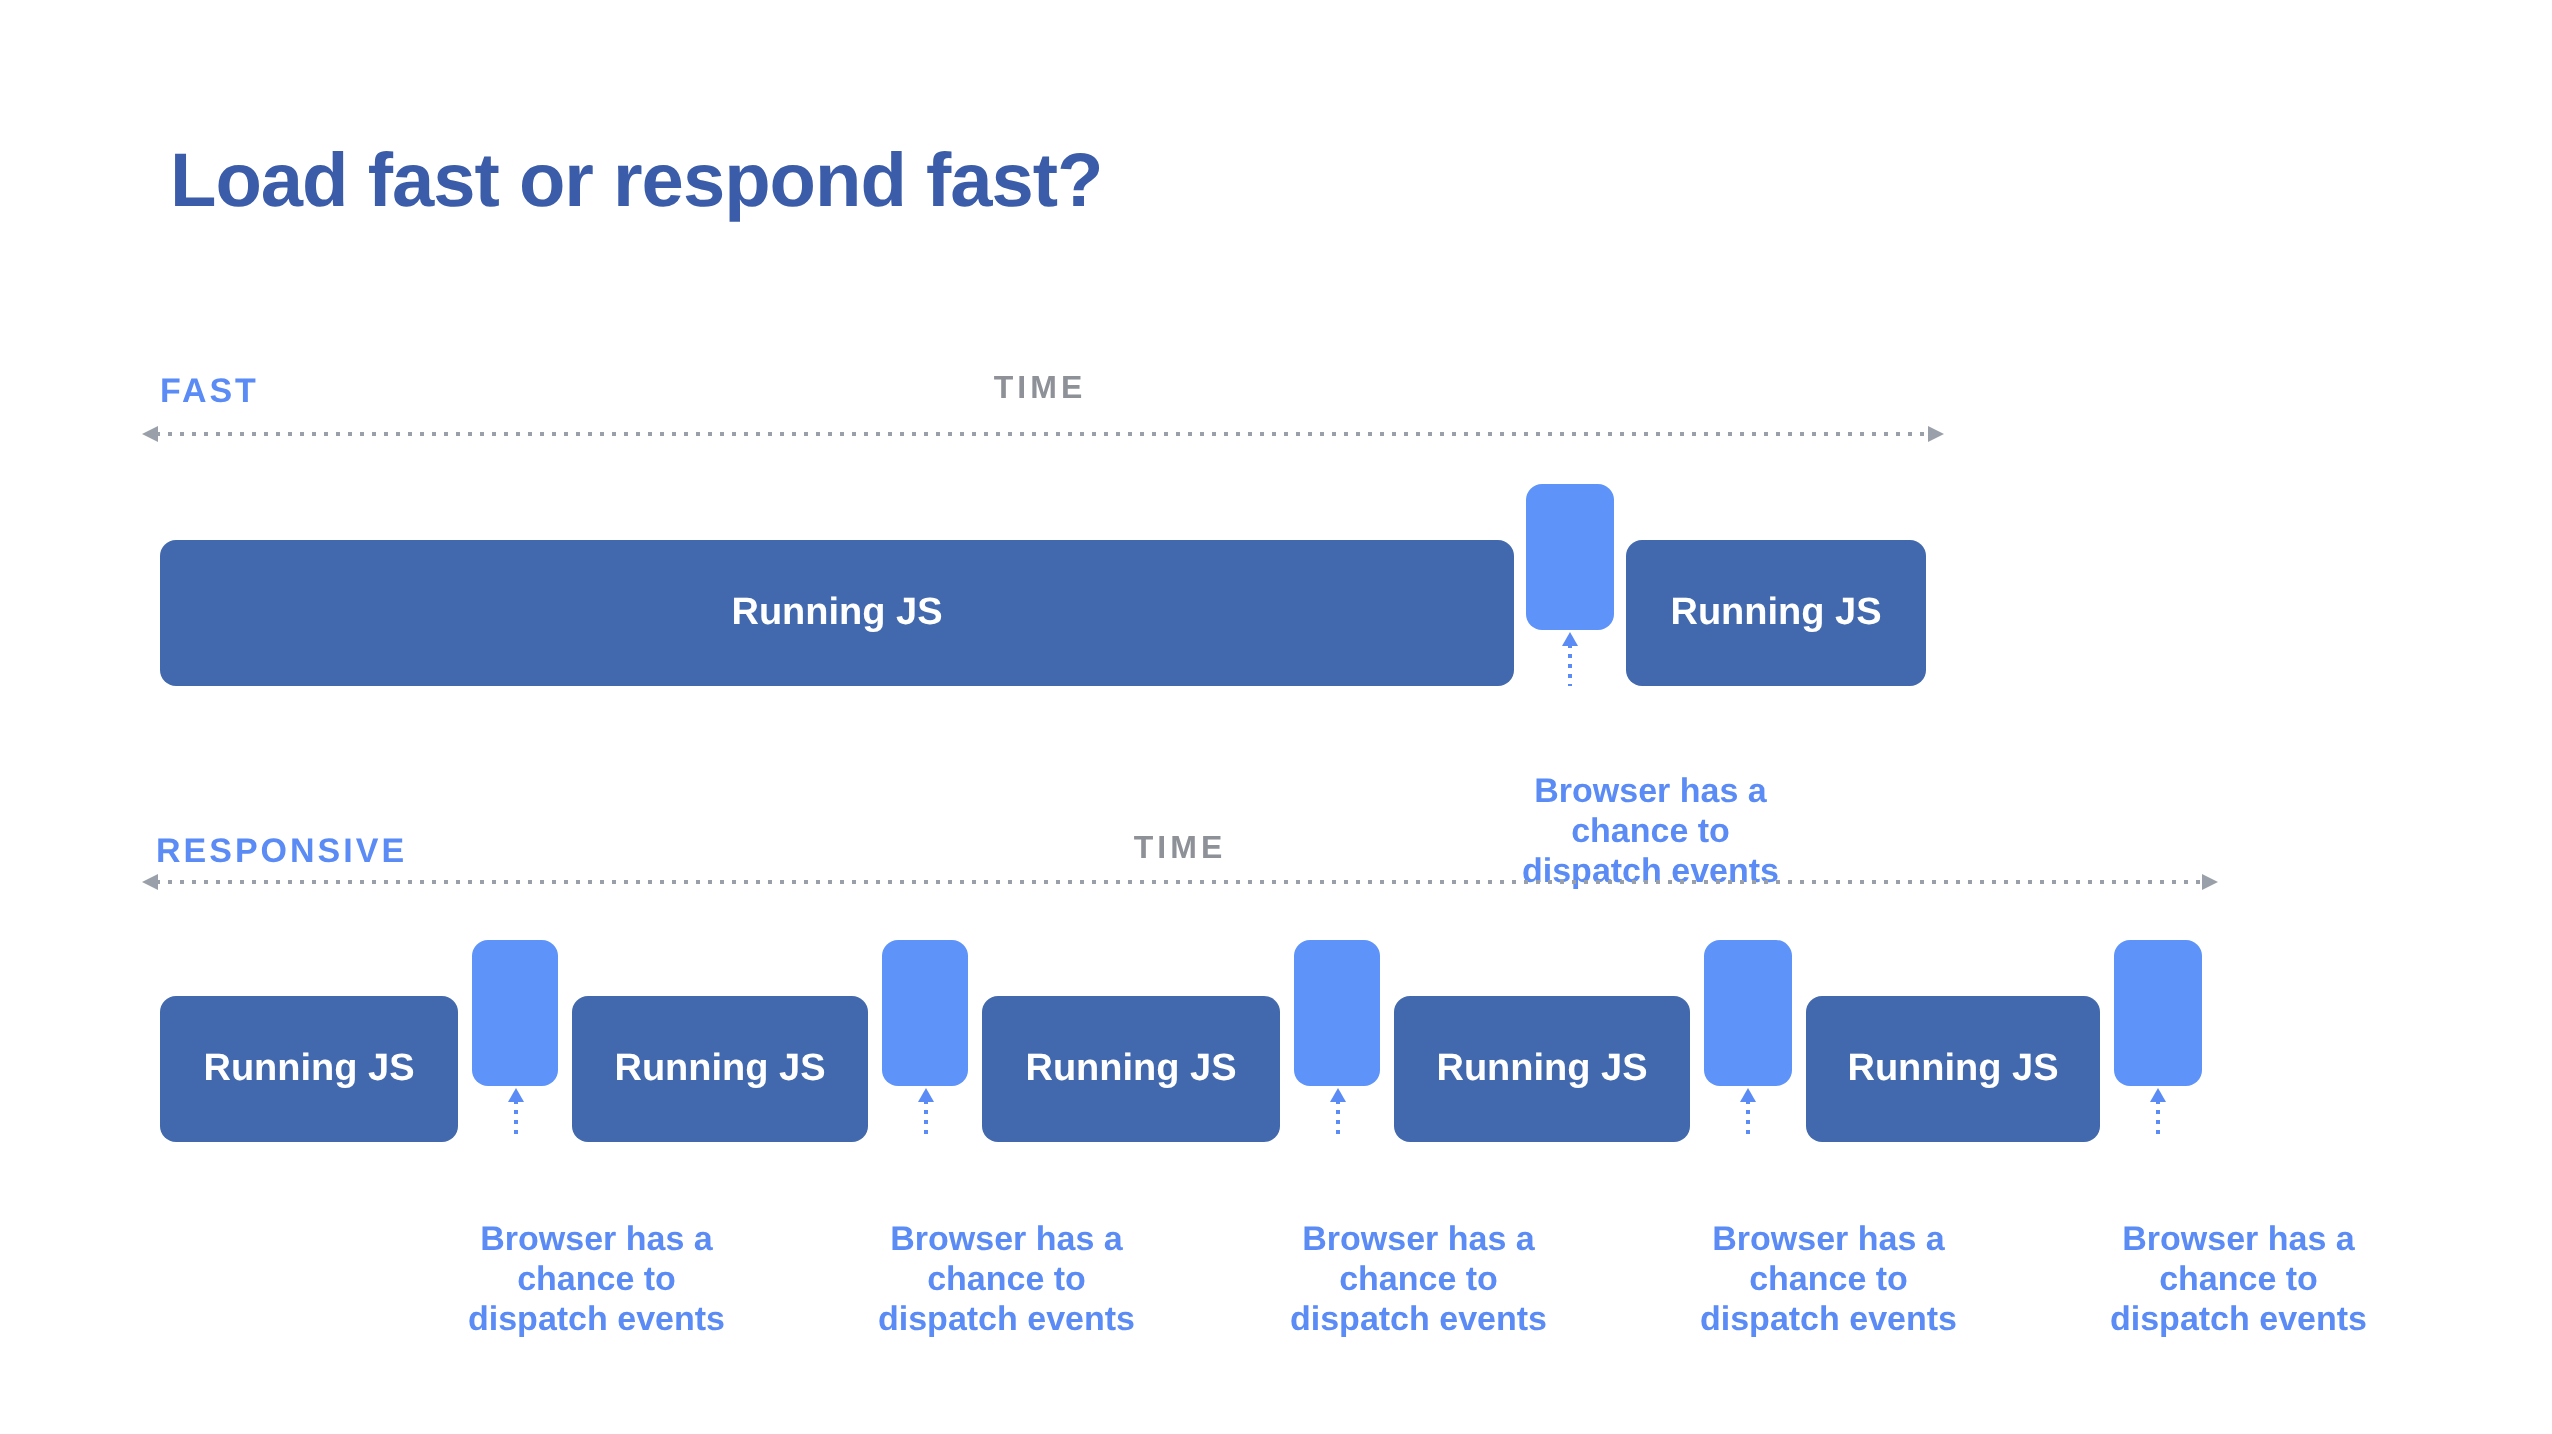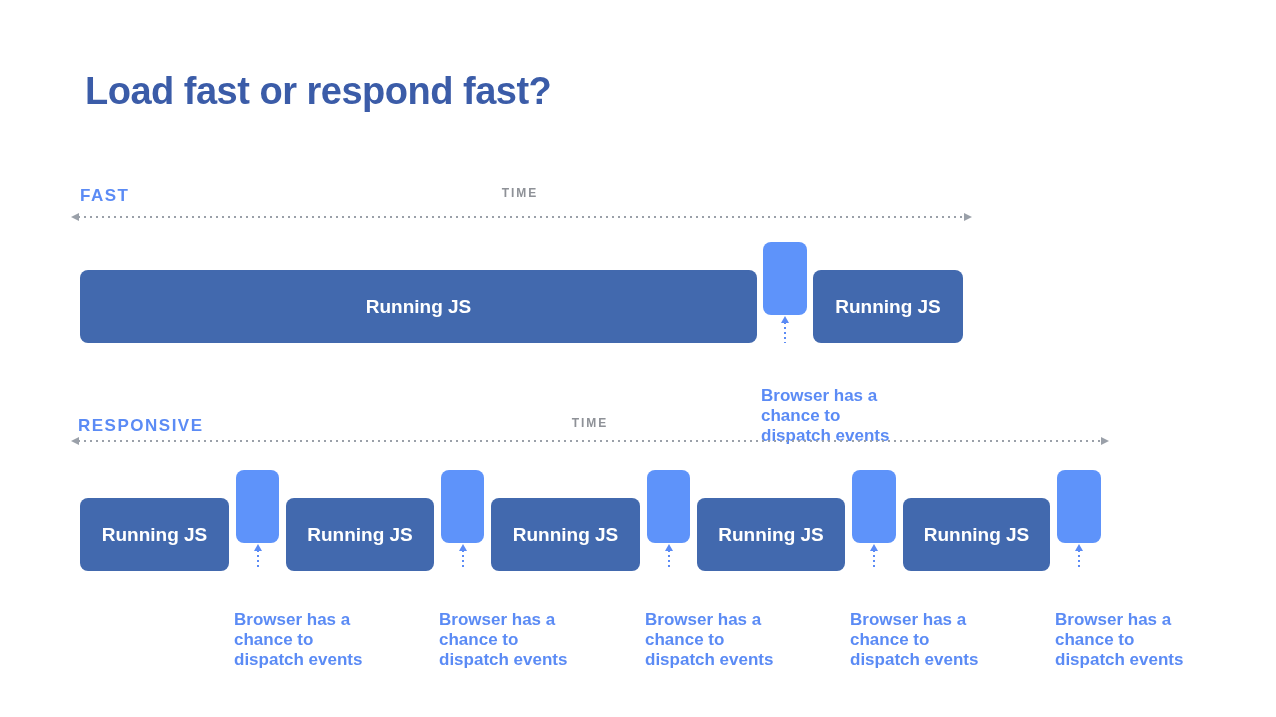--- a/index.html
+++ b/index.html
@@ -1,30 +1,30 @@
 <!DOCTYPE html>
 <html><head>
 <meta charset="utf-8">
 <style>
   html,body { margin:0; padding:0; background:#fff; }
   .slide {
     position:relative; width:1276px; height:717px; background:var(--bg,#fff);
-    overflow:hidden; font-family:"Liberation Sans", sans-serif;
+    overflow:hidden; font-family:"Liberation Sans", sans-serif;text-align:center;
   }
   .title {
     position:absolute; left:85px; top:70px;
     font-size:38px; font-weight:bold; color:var(--title);
     letter-spacing:-0.5px;
   }
   .tl-name {
     position:absolute; font-size:17px; font-weight:bold;
     letter-spacing:1.5px; color:var(--blue); white-space:nowrap;
   }
   .tl-time {
-    position:absolute; font-size:12px; font-weight:bold;
+    position:absolute; font-size:16px; font-weight:bold;
     letter-spacing:2px; color:var(--gray); transform:translateX(-50%); white-space:nowrap;
   }
   .axis {
     position:absolute; height:2px;
     background-image:repeating-linear-gradient(to right, var(--dot) 0 2px, transparent 2px 6px);
   }
   .axis::before, .axis::after {
     content:""; position:absolute; top:-3px; width:0; height:0;
     border-top:4px solid transparent; border-bottom:4px solid transparent;
   }

